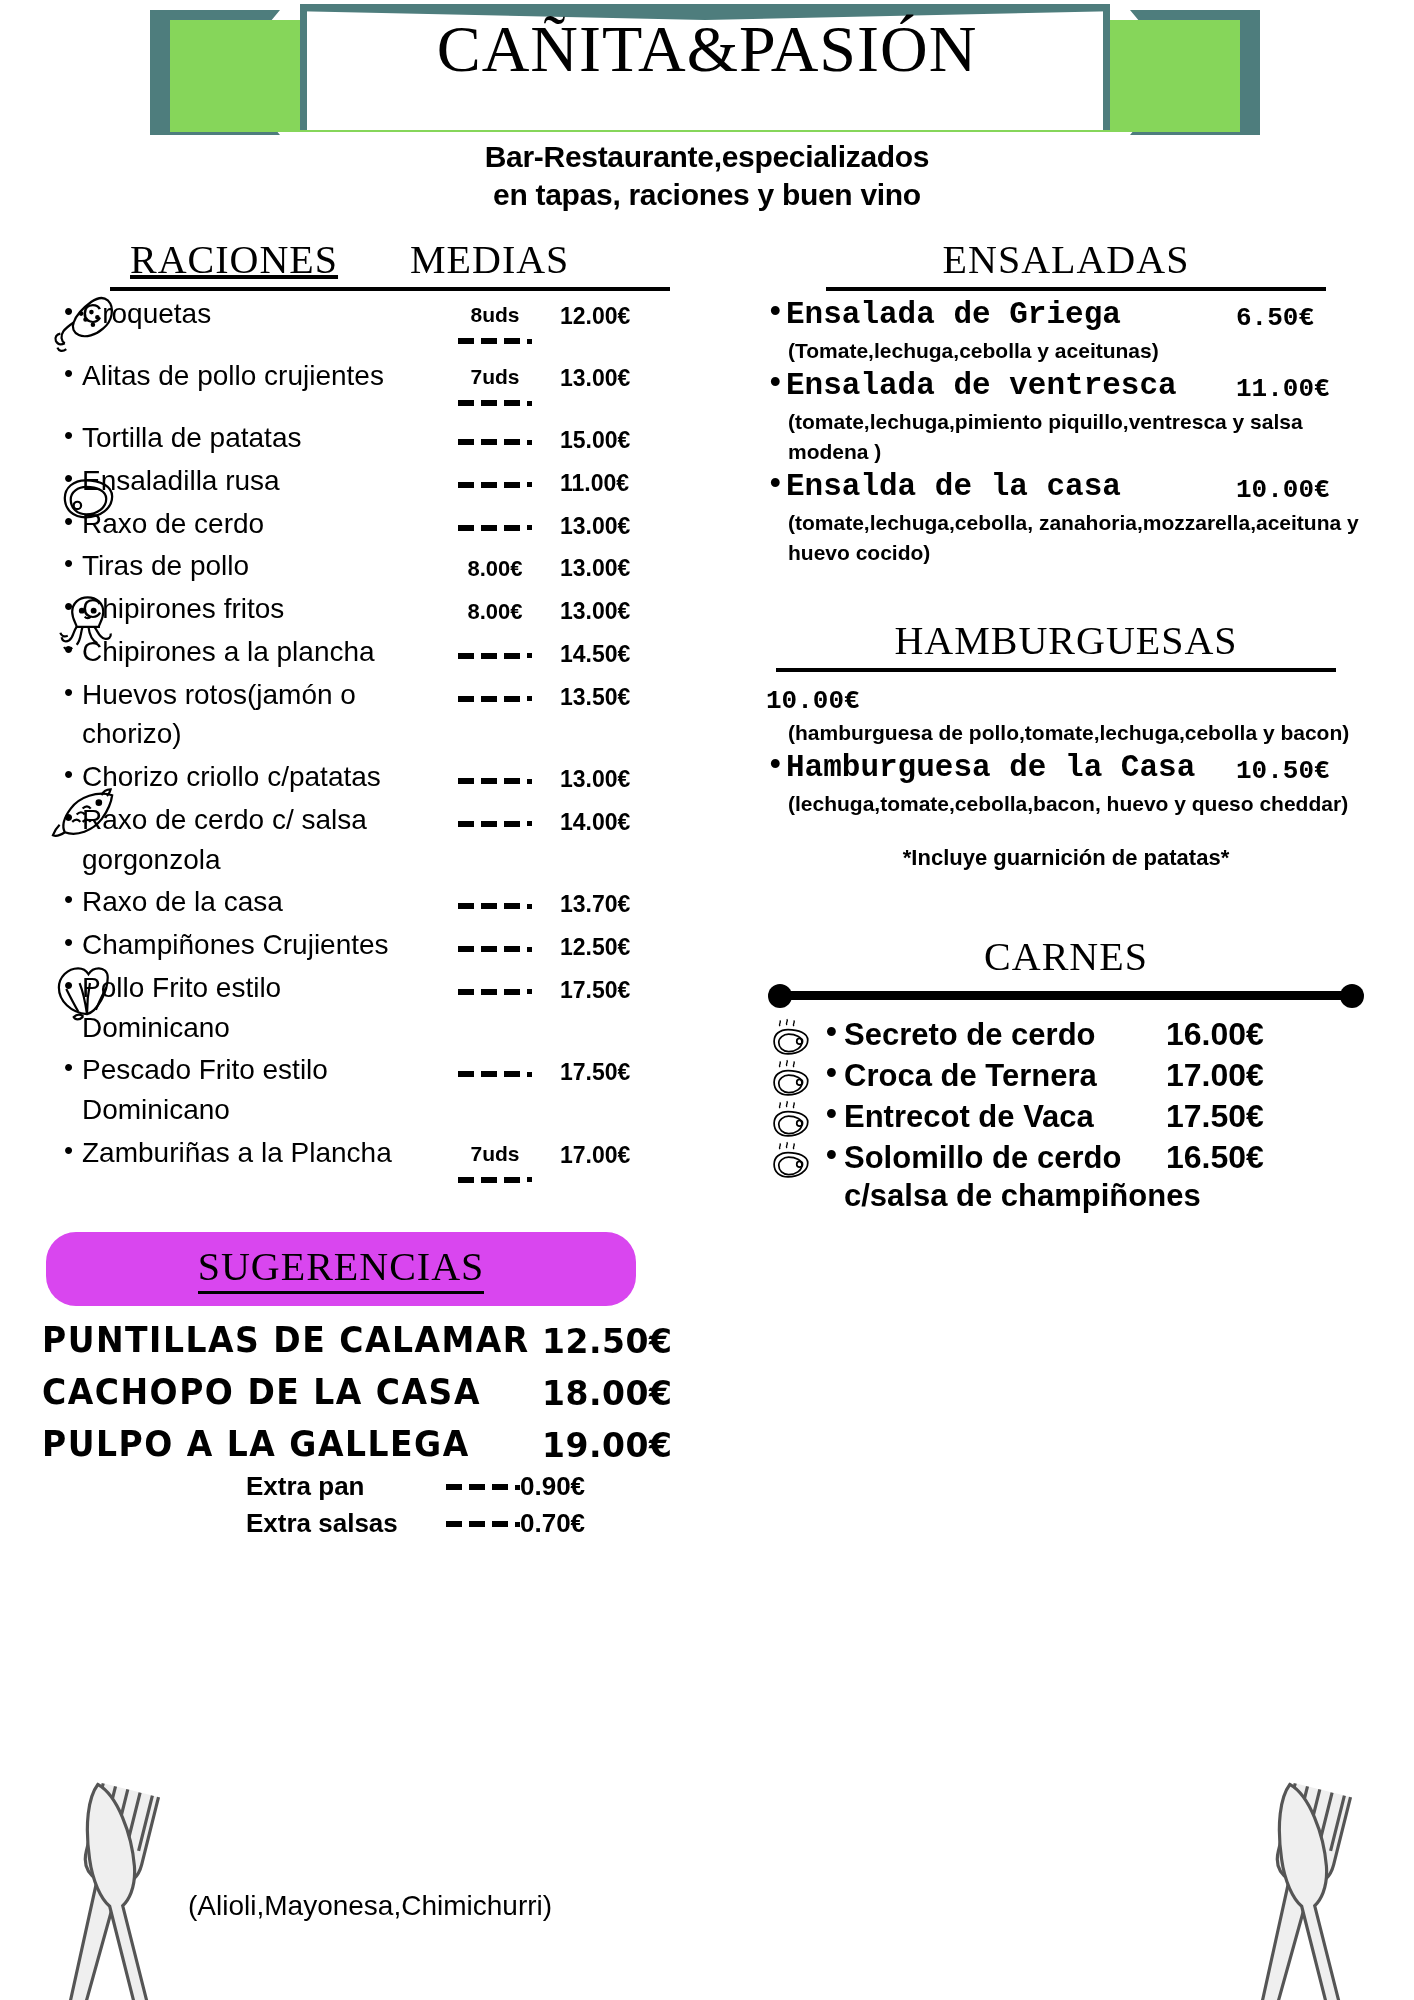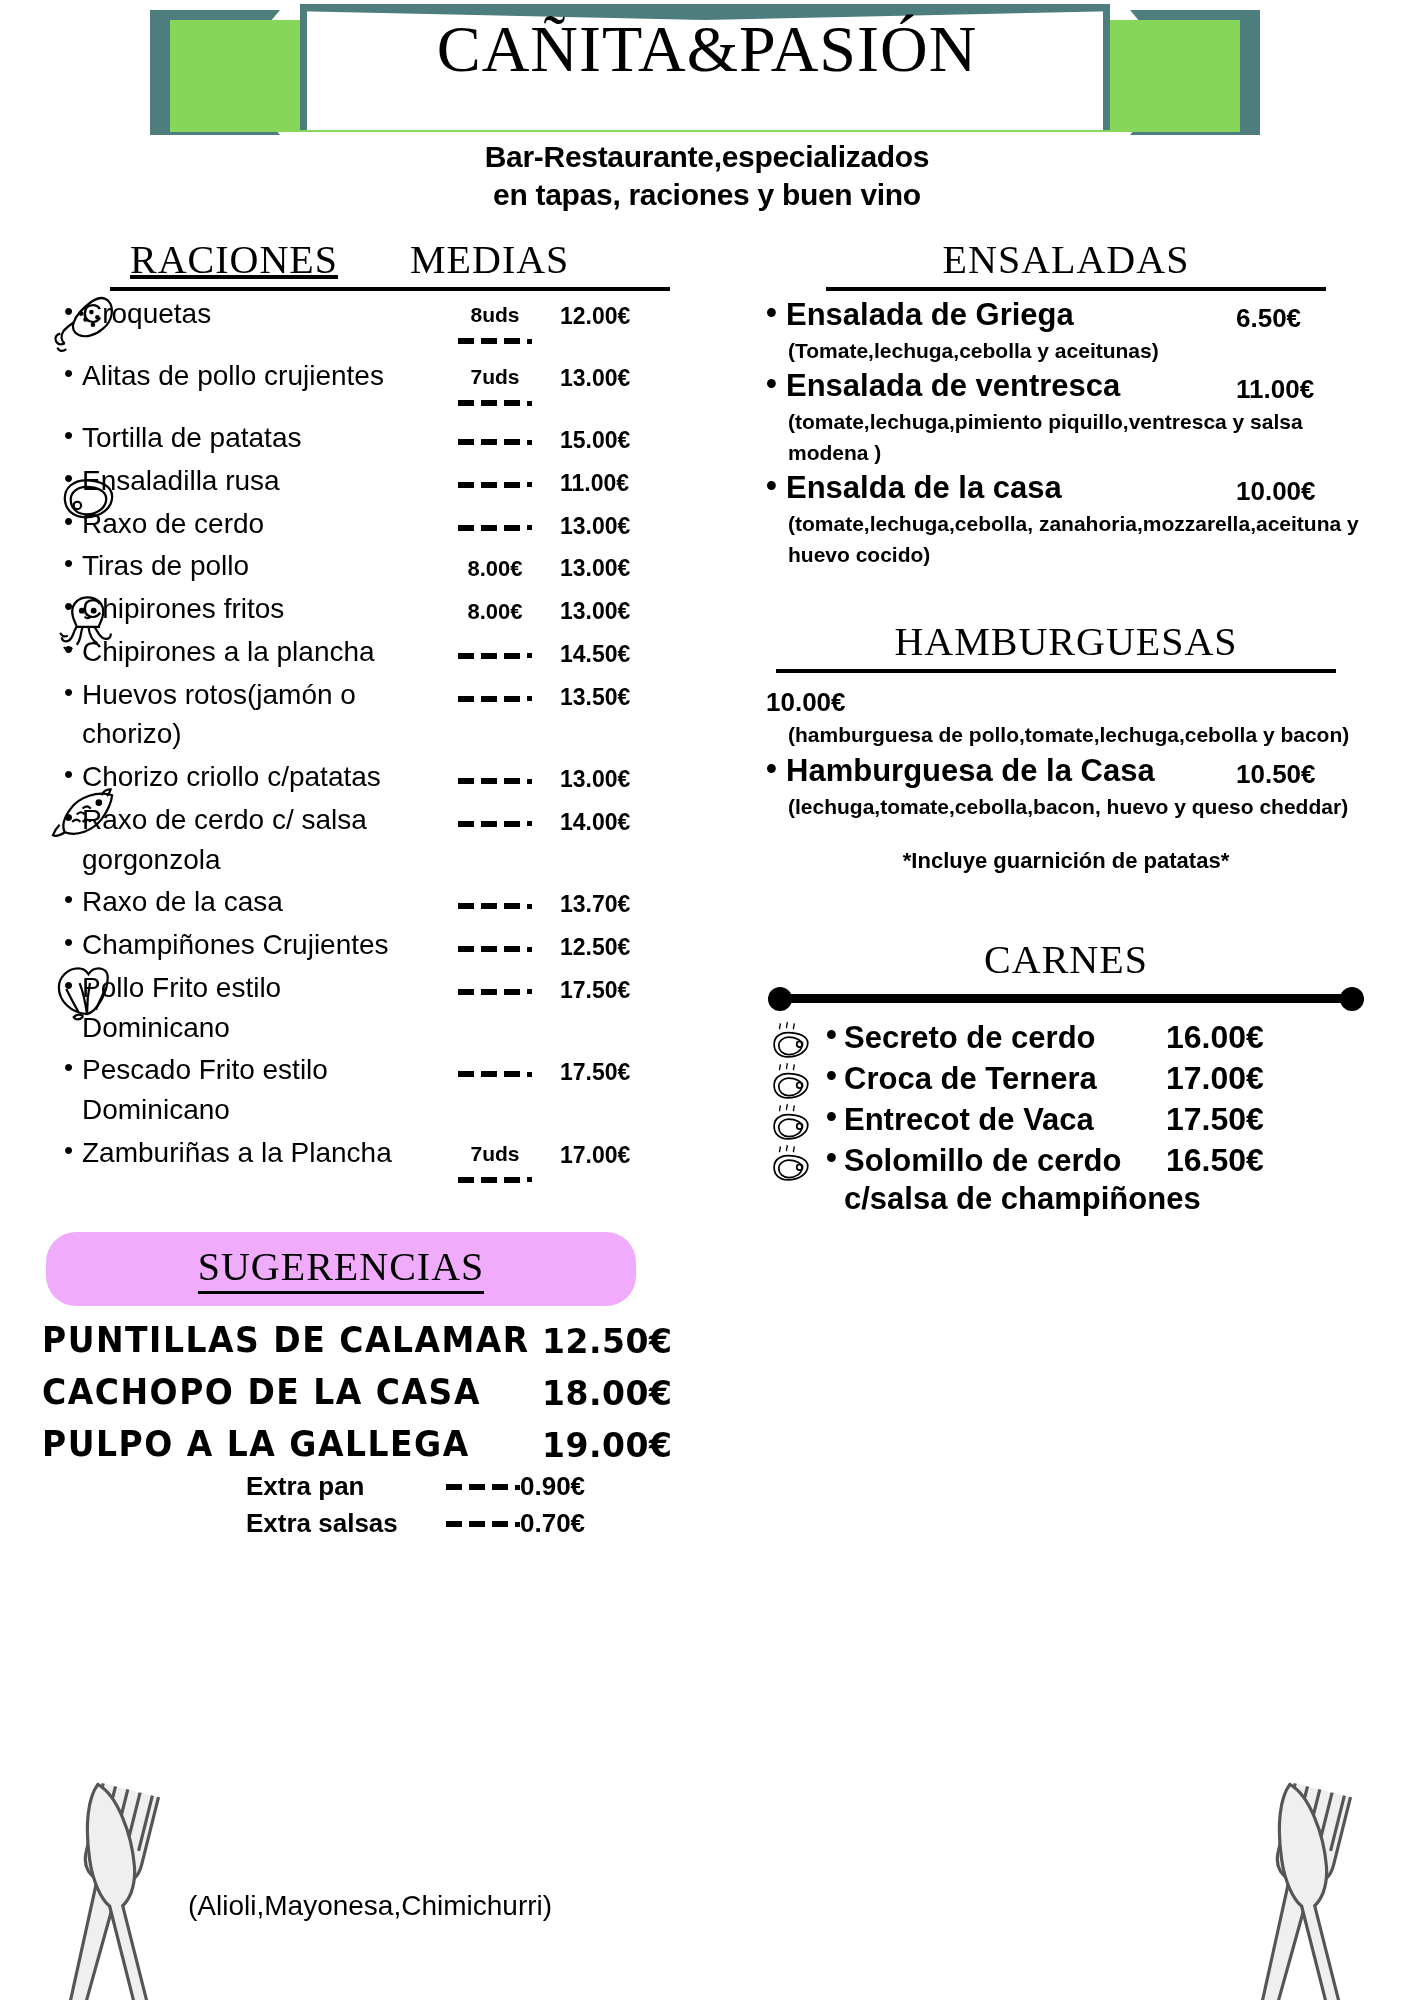--- a/index.html
+++ b/index.html
@@ -87,34 +87,34 @@
     margin-right:7px; vertical-align: middle;
   }
   .dashes i.tiny { width: 5px; height: 5px; margin-right: 0; }
   .uds { font-size: 21px; font-weight: 700; display: block; line-height: 1; margin-bottom: 2px;}
 
   
   .doodle { position: absolute; left: 20px; width: 74px; height: 74px; }
   .doodle svg { width: 100%; height: 100%; }
 
   
-  .r-item { display: flex; margin-top: 2px; }
+  .r-item { display: flex; margin-top: 2px; font-family: Liberation Mono, monospace; }
   .r-item .rname {
     flex: 1; font-size: 31px; font-weight: 700; line-height: 1.18;
     position: relative; padding-left: 20px;
   }
   .r-item .rname::before { content:"•"; position:absolute; left:0; top:-2px; }
   .r-item .rprice { width: 130px; font-size: 26px; font-weight: 700; text-align: left; padding-top: 6px;}
   .r-desc { font-size: 21px; font-weight: 700; line-height: 1.45; padding-left: 22px; margin-top: 2px;}
 
   .note { font-size: 22px; font-weight: 700; text-align: center; margin-top: 26px; }
 
   
   .sug-badge {
-    width: 590px; height: 74px; background: #f0abfc; border-radius: 30px;
+    width: 590px; height: 74px; background: #d946ef; border-radius: 30px;
     display: flex; align-items: center; justify-content: center;
   }
   .sug-badge span {
     font-family: "Liberation Serif", serif; font-size: 40px; letter-spacing: 1px;
     border-bottom: 3px solid #000; padding-bottom: 1px;
   }
   .sug-row { display: flex; align-items: baseline; margin-top: 13px; }
   .sug-row .sname {
     width: 500px; font-size: 33px; font-weight: 700; letter-spacing: 1.5px;
     font-family: "DejaVu Sans", sans-serif; transform: scaleY(1.08); transform-origin: left bottom;

